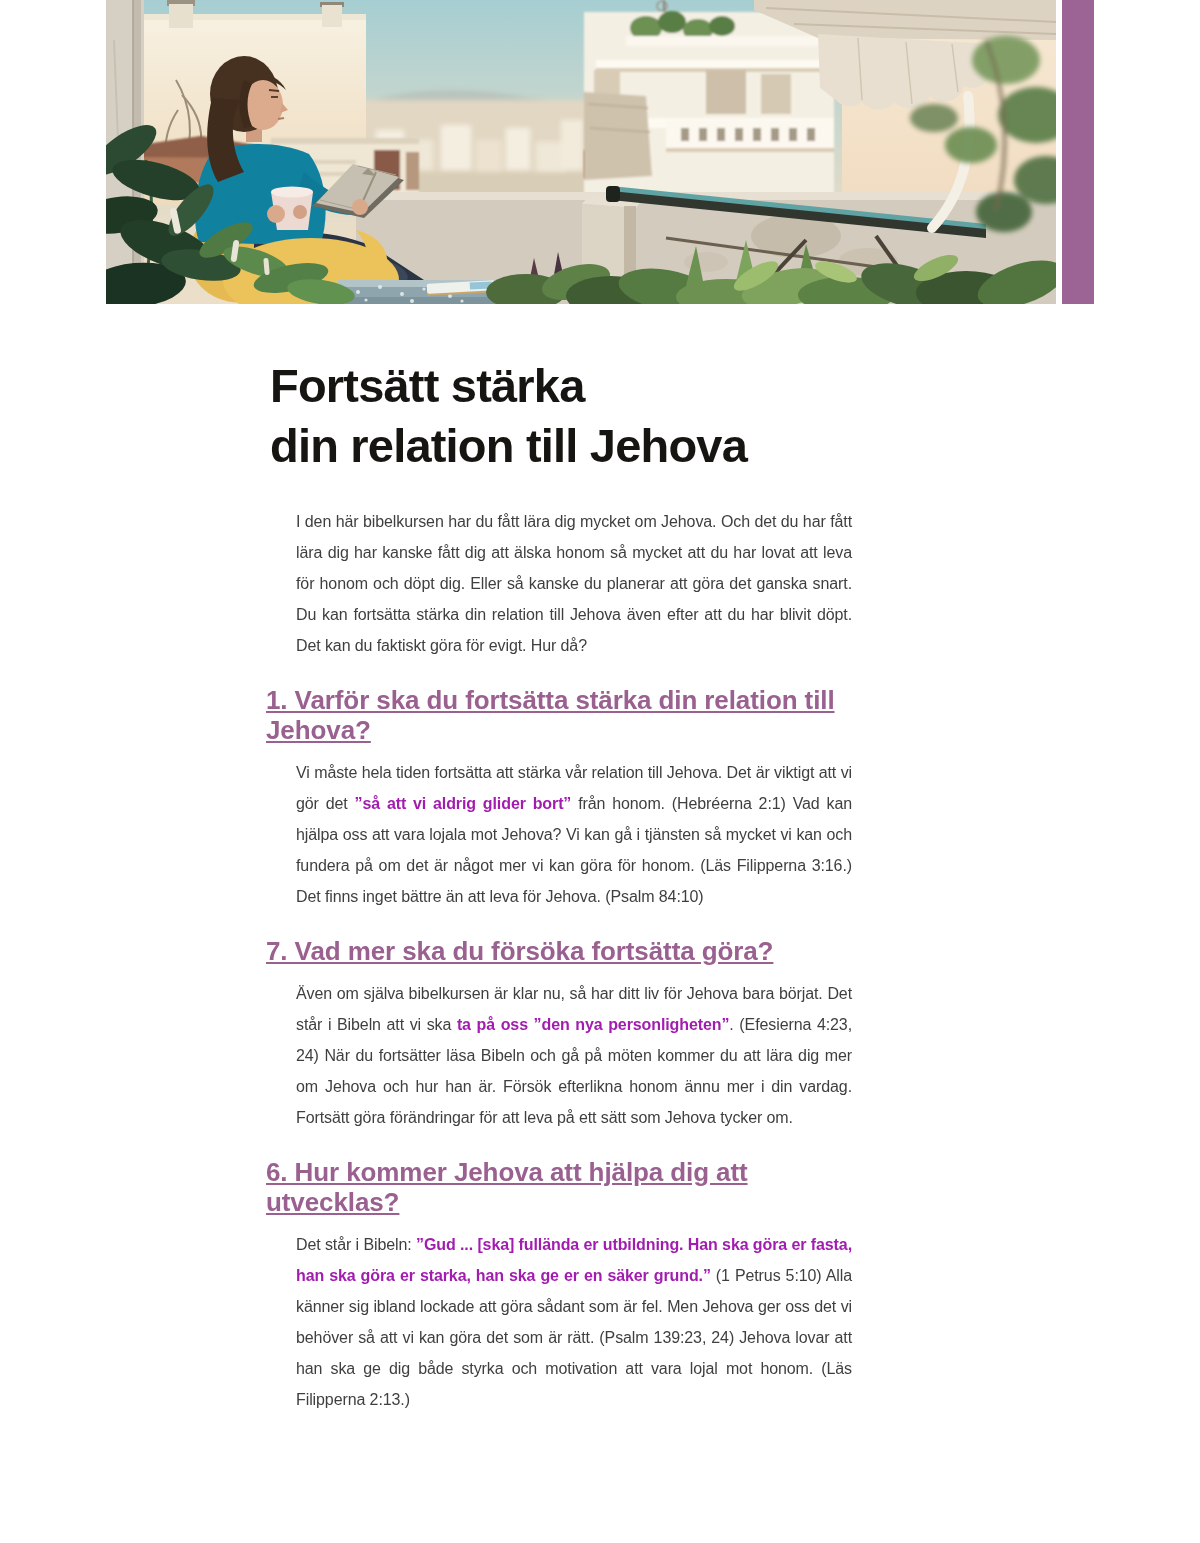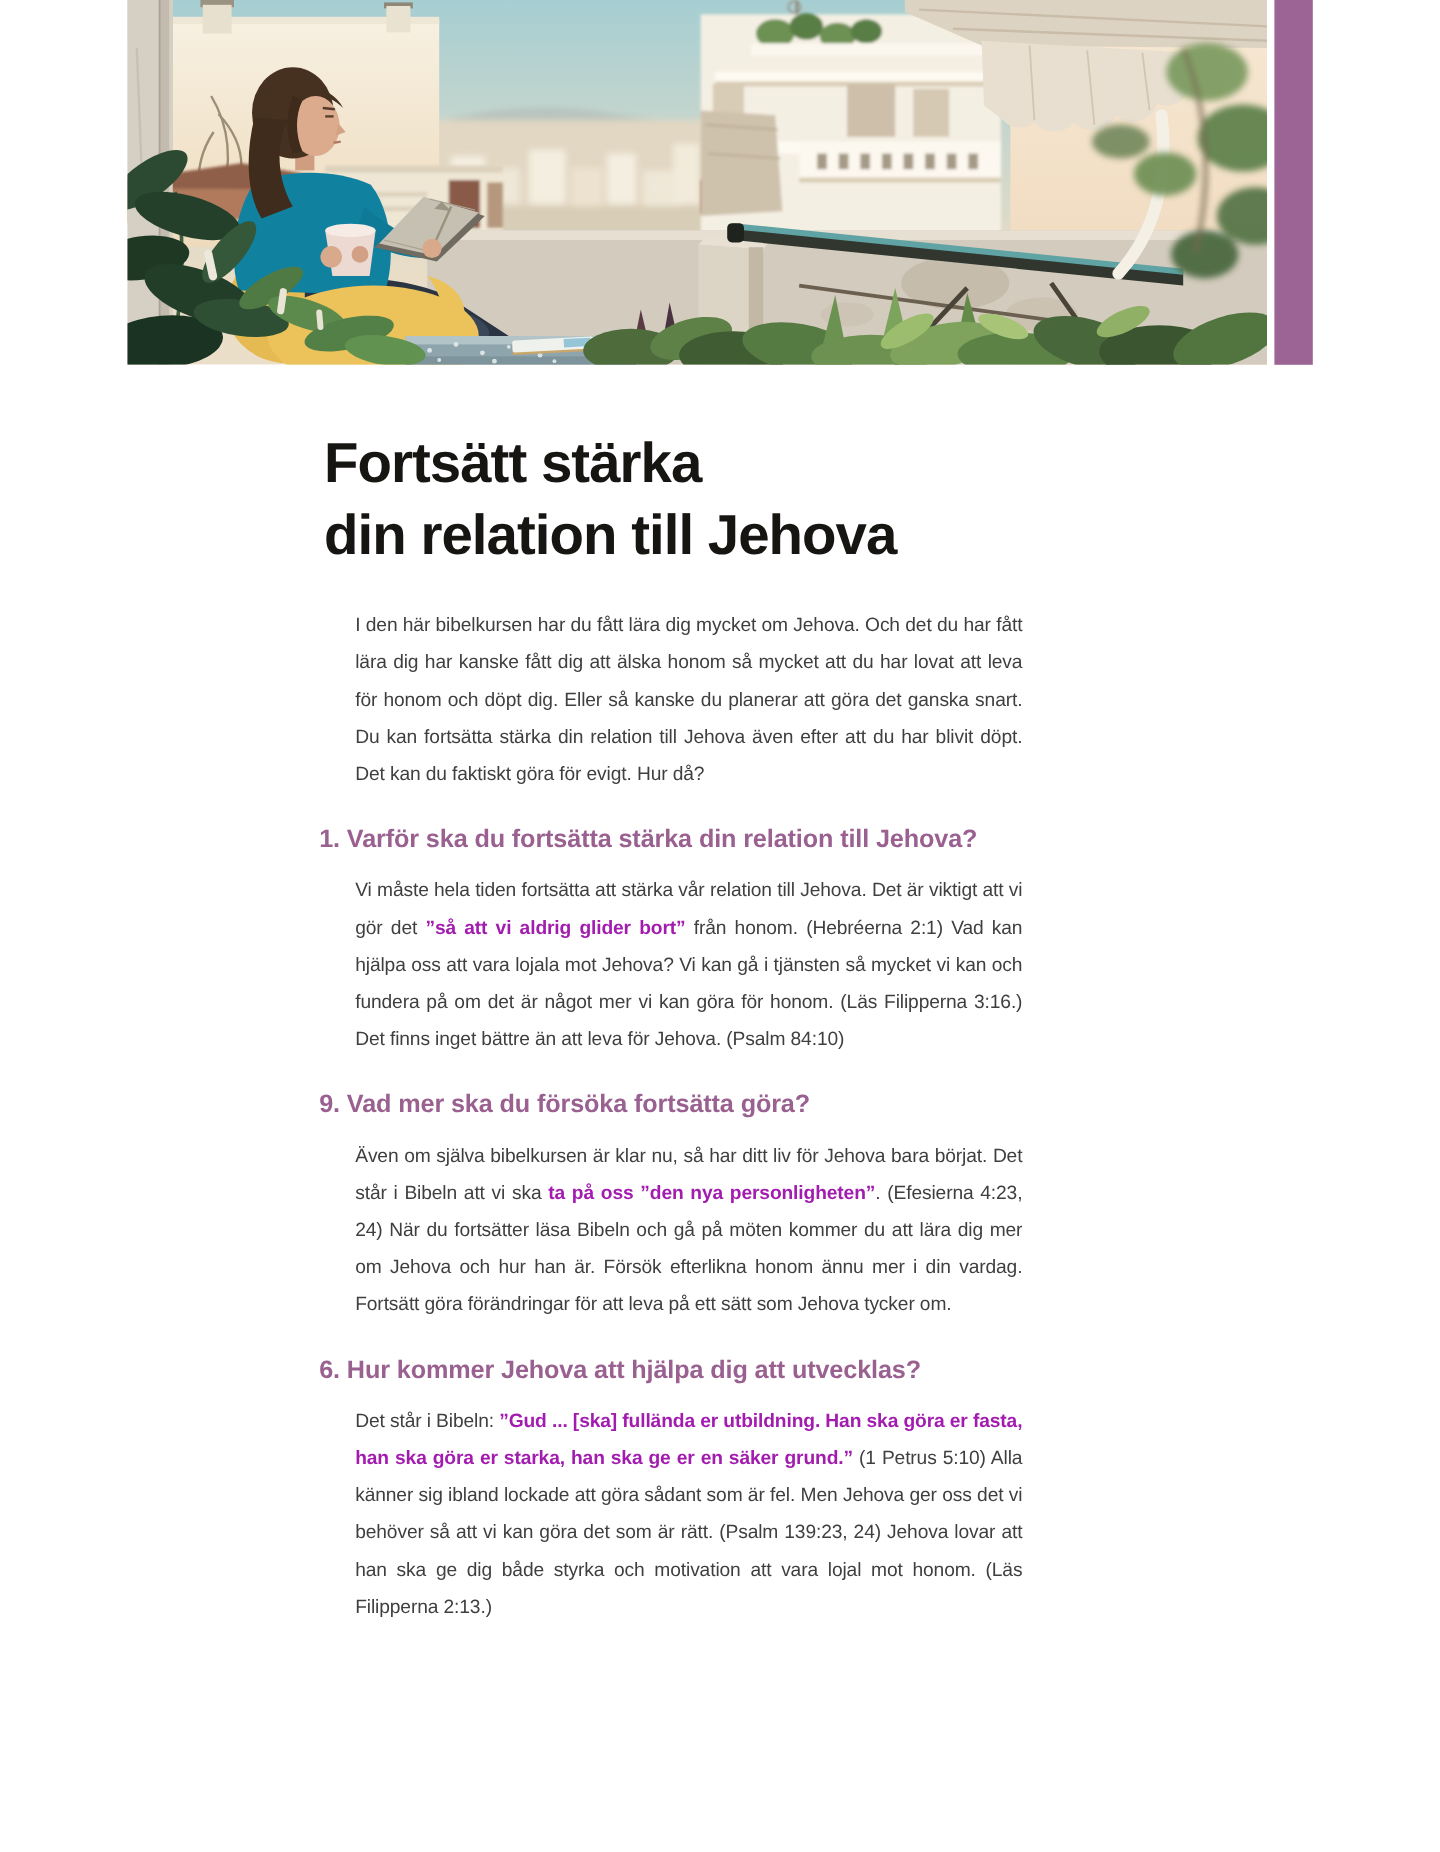--- a/index.html
+++ b/index.html
@@ -24,22 +24,22 @@
   .lesson-underline{width:104px;height:13px;background:#fff;margin-top:8px;}
 
   
   .content{padding:48px 242px 0 160px;}
   .title{margin:4px;font-size:47px;line-height:60px;font-weight:bold;
     color:var(--title);letter-spacing:-0.8px;}
   .intro{margin:30px 0 0 0;}
   .intro,.para{padding-left:30px;font-size:16px;line-height:31px;color:var(--body);
     text-align:justify;letter-spacing:-0.1px;}
   .para{margin:12px 0 0 0;}
-  .question{margin:24px 0 0 0;font-size:21px;line-height:30px;font-weight:bold;
-    color:var(--q);letter-spacing:-0.1px;}
+  .question{margin:24px 0 0 0;font-size:26px;line-height:30px;font-weight:bold;
+    color:var(--q);letter-spacing:-0.1px;text-decoration:underline;}
   .para .b{font-weight:bold;color:#a21caf;}
 </style>
 </head>
 <body>
 
 <div class="page">
 
   <header class="hero">
 
     <div class="hero-photo">
@@ -309,19 +309,19 @@
   </header>
 
   <main class="content">
     <h1 class="title"><span>Fortsätt stärka</span><br><span>din relation till Jehova</span></h1>
 
     <p class="intro">I den här bibelkursen har du fått lära dig mycket om Jehova. Och det du har fått lära dig har kanske fått dig att älska honom så mycket att du har lovat att leva för honom och döpt dig. Eller så kanske du planerar att göra det ganska snart. Du kan fortsätta stärka din relation till Jehova även efter att du har blivit döpt. Det kan du faktiskt göra för evigt. Hur då?</p>
 
     <div id="sections">
         <h2 class="question">1. Varför ska du fortsätta stärka din relation till Jehova?</h2>
         <p class="para"><span>Vi måste hela tiden fortsätta att stärka vår relation till Jehova. Det är viktigt att vi gör det </span><span class="b">”så att vi aldrig glider bort”</span><span> från honom. (Hebréerna 2:1) Vad kan hjälpa oss att vara lojala mot Jehova? Vi kan gå i tjänsten så mycket vi kan och fundera på om det är något mer vi kan göra för honom. (Läs Filipperna 3:16.) Det finns inget bättre än att leva för Jehova. (Psalm 84:10)</span></p>
-        <h2 class="question">9. Vad mer ska du försöka fortsätta göra?</h2>
+        <h2 class="question">7. Vad mer ska du försöka fortsätta göra?</h2>
         <p class="para"><span>Även om själva bibelkursen är klar nu, så har ditt liv för Jehova bara börjat. Det står i Bibeln att vi ska </span><span class="b">ta på oss ”den nya personligheten”</span><span>. (Efesierna 4:23, 24) När du fortsätter läsa Bibeln och gå på möten kommer du att lära dig mer om Jehova och hur han är. Försök efterlikna honom ännu mer i din vardag. Fortsätt göra förändringar för att leva på ett sätt som Jehova tycker om.</span></p>
         <h2 class="question">6. Hur kommer Jehova att hjälpa dig att utvecklas?</h2>
         <p class="para"><span>Det står i Bibeln: </span><span class="b">”Gud ... [ska] fullända er utbildning. Han ska göra er fasta, han ska göra er starka, han ska ge er en säker grund.”</span><span> (1 Petrus 5:10) Alla känner sig ibland lockade att göra sådant som är fel. Men Jehova ger oss det vi behöver så att vi kan göra det som är rätt. (Psalm 139:23, 24) Jehova lovar att han ska ge dig både styrka och motivation att vara lojal mot honom. (Läs Filipperna 2:13.)</span></p>
       </div>
   </main>
 </div>
 
 </body></html>

